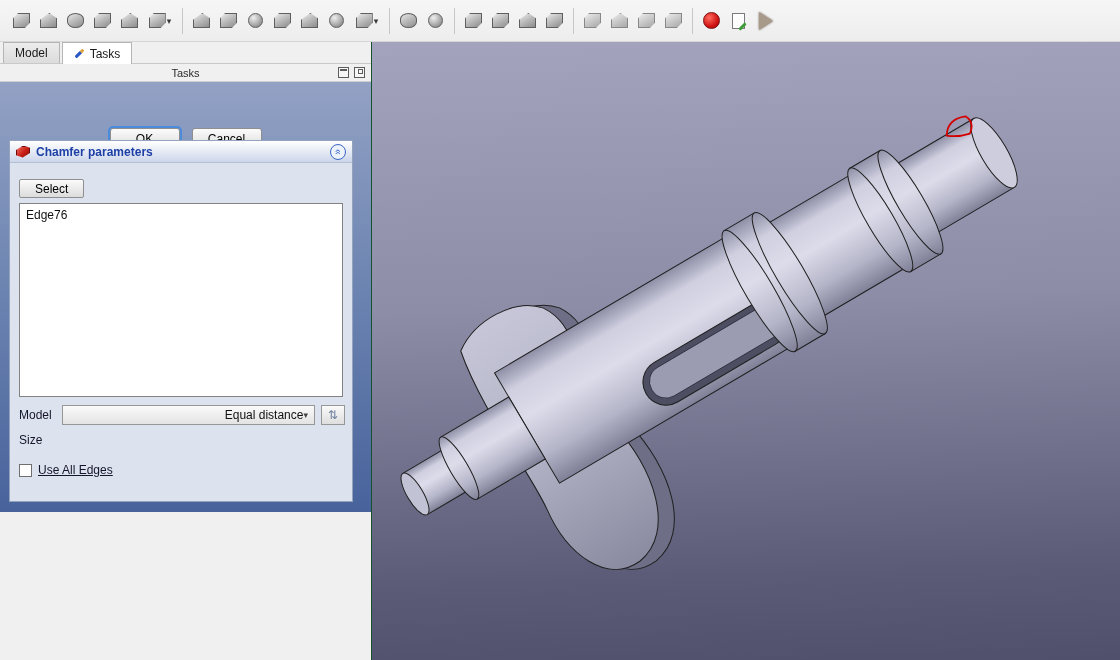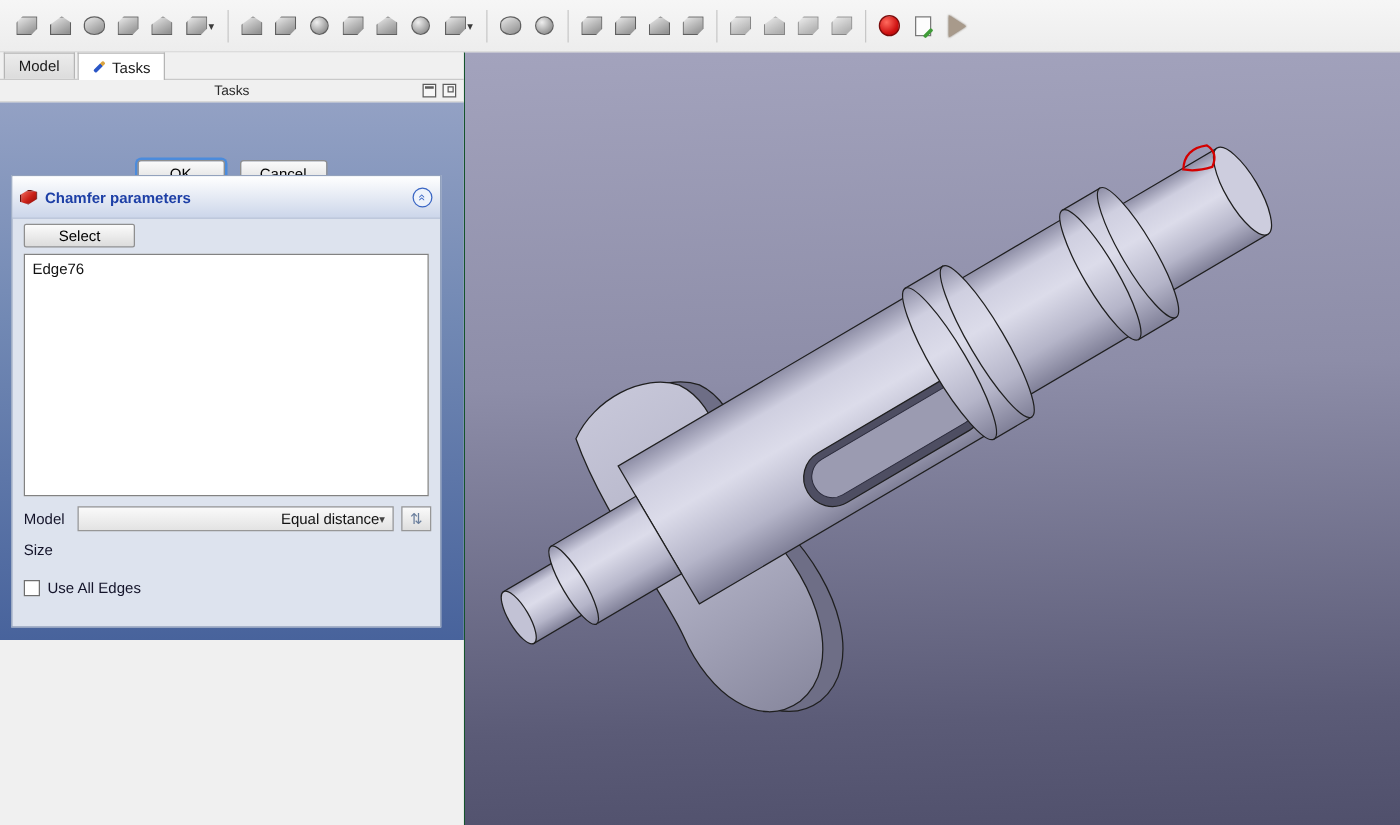--- a/index.html
+++ b/index.html
@@ -56,32 +56,32 @@
                background:linear-gradient(180deg,#93a1c4 0%,#7289b4 40%,#48639c 100%); }
   .filler { position:absolute; top:470px; left:0; width:371px; height:148px; background:#f0f0f0; }
 
   .btn-row { position:absolute; top:18px; left:0; width:100%; display:flex; justify-content:center; gap:12px; }
   .btn { height:21px; min-width:70px; padding:0 14px; font-size:12px; font-family:inherit;
          background:linear-gradient(#fbfbfb,#dcdcdc); border:1px solid #8f8f8f; border-radius:3px; cursor:default;margin-top:28px; }
   .btn.ok { box-shadow:0 0 0 2px #4b8bdc; }
 
   .groupbox { position:absolute; top:58px; left:9px; width:344px; height:362px;
               background:#dde3ee; border:1px solid #93a2bd; }
-  .group-header { height:34px; background:linear-gradient(#ffffff,#ccd6ea);
+  .group-header { height:22px; background:linear-gradient(#ffffff,#ccd6ea);
                   border-bottom:1px solid #b4c0d6; display:flex; align-items:center; padding:0 6px; gap:6px; }
   .chamfer-glyph { width:14px; height:12px;
                    background:linear-gradient(135deg,#ef6a5d 0%,#c91f17 55%,#8f0d08 100%);
                    border:1px solid #6e0a06;
                    clip-path:polygon(0 38%, 52% 0, 100% 18%, 100% 62%, 48% 100%, 0 82%); }
   .group-title { flex:1; font-weight:bold; color:#1d3fa6; font-size:12px; }
   .collapse-btn { width:16px; height:16px; border-radius:50%; border:1px solid #3a66c4; color:#3a66c4;
                   display:flex; align-items:center; justify-content:center; background:#eef3fb; cursor:default; }
   .collapse-btn span { display:inline-block; transform:rotate(-90deg); font-size:10px; line-height:1; }
 
-  .select-btn { position:absolute; top:38px; left:9px; height:19px; padding:0 27px; font-size:12px;
+  .select-btn { position:absolute; top:38px; left:9px; height:19px; padding:0 15px; font-size:12px;
                 font-family:inherit; background:linear-gradient(#fbfbfb,#dcdcdc);
                 border:1px solid #8f8f8f; border-radius:2px; cursor:default; }
   .edge-list { position:absolute; top:62px; left:9px; width:324px; height:194px; background:#ffffff;
                border:1px solid #828282; padding:3px 6px; overflow:hidden; }
   .edge-item { font-size:12px; color:#101010; padding:1px 0; }
 
   .form-row { position:absolute; left:9px; display:flex; align-items:center; }
   .form-label { width:43px; font-size:12px; color:#14142a; }
   .combo { width:253px; height:20px; border:1px solid #979797;
            background:linear-gradient(#fafafa,#e3e3e3); display:flex; align-items:center;
@@ -96,21 +96,21 @@
   .spin-value { flex:1; padding-left:6px; font-size:12px; color:#111; }
   .fx-circle { position:absolute; right:20px; top:-7px; width:14px; height:14px; border-radius:50%;
                border:2px solid #4d7fd0; background:#eaf1fc; color:#4d7fd0; font-size:8px;
                display:flex; align-items:center; justify-content:center; cursor:default; }
   .spinner { width:16px; height:100%; border-left:1px solid #979797; display:flex; flex-direction:column; }
   .spin-btn { flex:1; display:flex; align-items:center; justify-content:center; font-size:5px; color:#333;
               background:linear-gradient(#fcfcfc,#dfdfdf); cursor:default; }
   .spin-btn.up { border-bottom:1px solid #bdbdbd; }
   .check-row { position:absolute; left:9px; display:flex; align-items:center; gap:6px; }
   .checkbox { width:13px; height:13px; background:#ffffff; border:1px solid #6f6f6f; cursor:default; }
-  .check-label { font-size:12px; color:#14142a; }
+  .check-label { font-size:12px; color:#14142a;text-decoration:underline; }
 
   
   .viewport { position:absolute; top:42px; left:372px; width:748px; height:618px;
               background:linear-gradient(178deg,#a3a3bd 0%,#8d8da8 42%,#5b5b77 85%,#50506c 100%); }
   .viewport svg { position:absolute; top:0; left:0; }
 </style>
 </head>
 <body>
 
 <div class="app">

